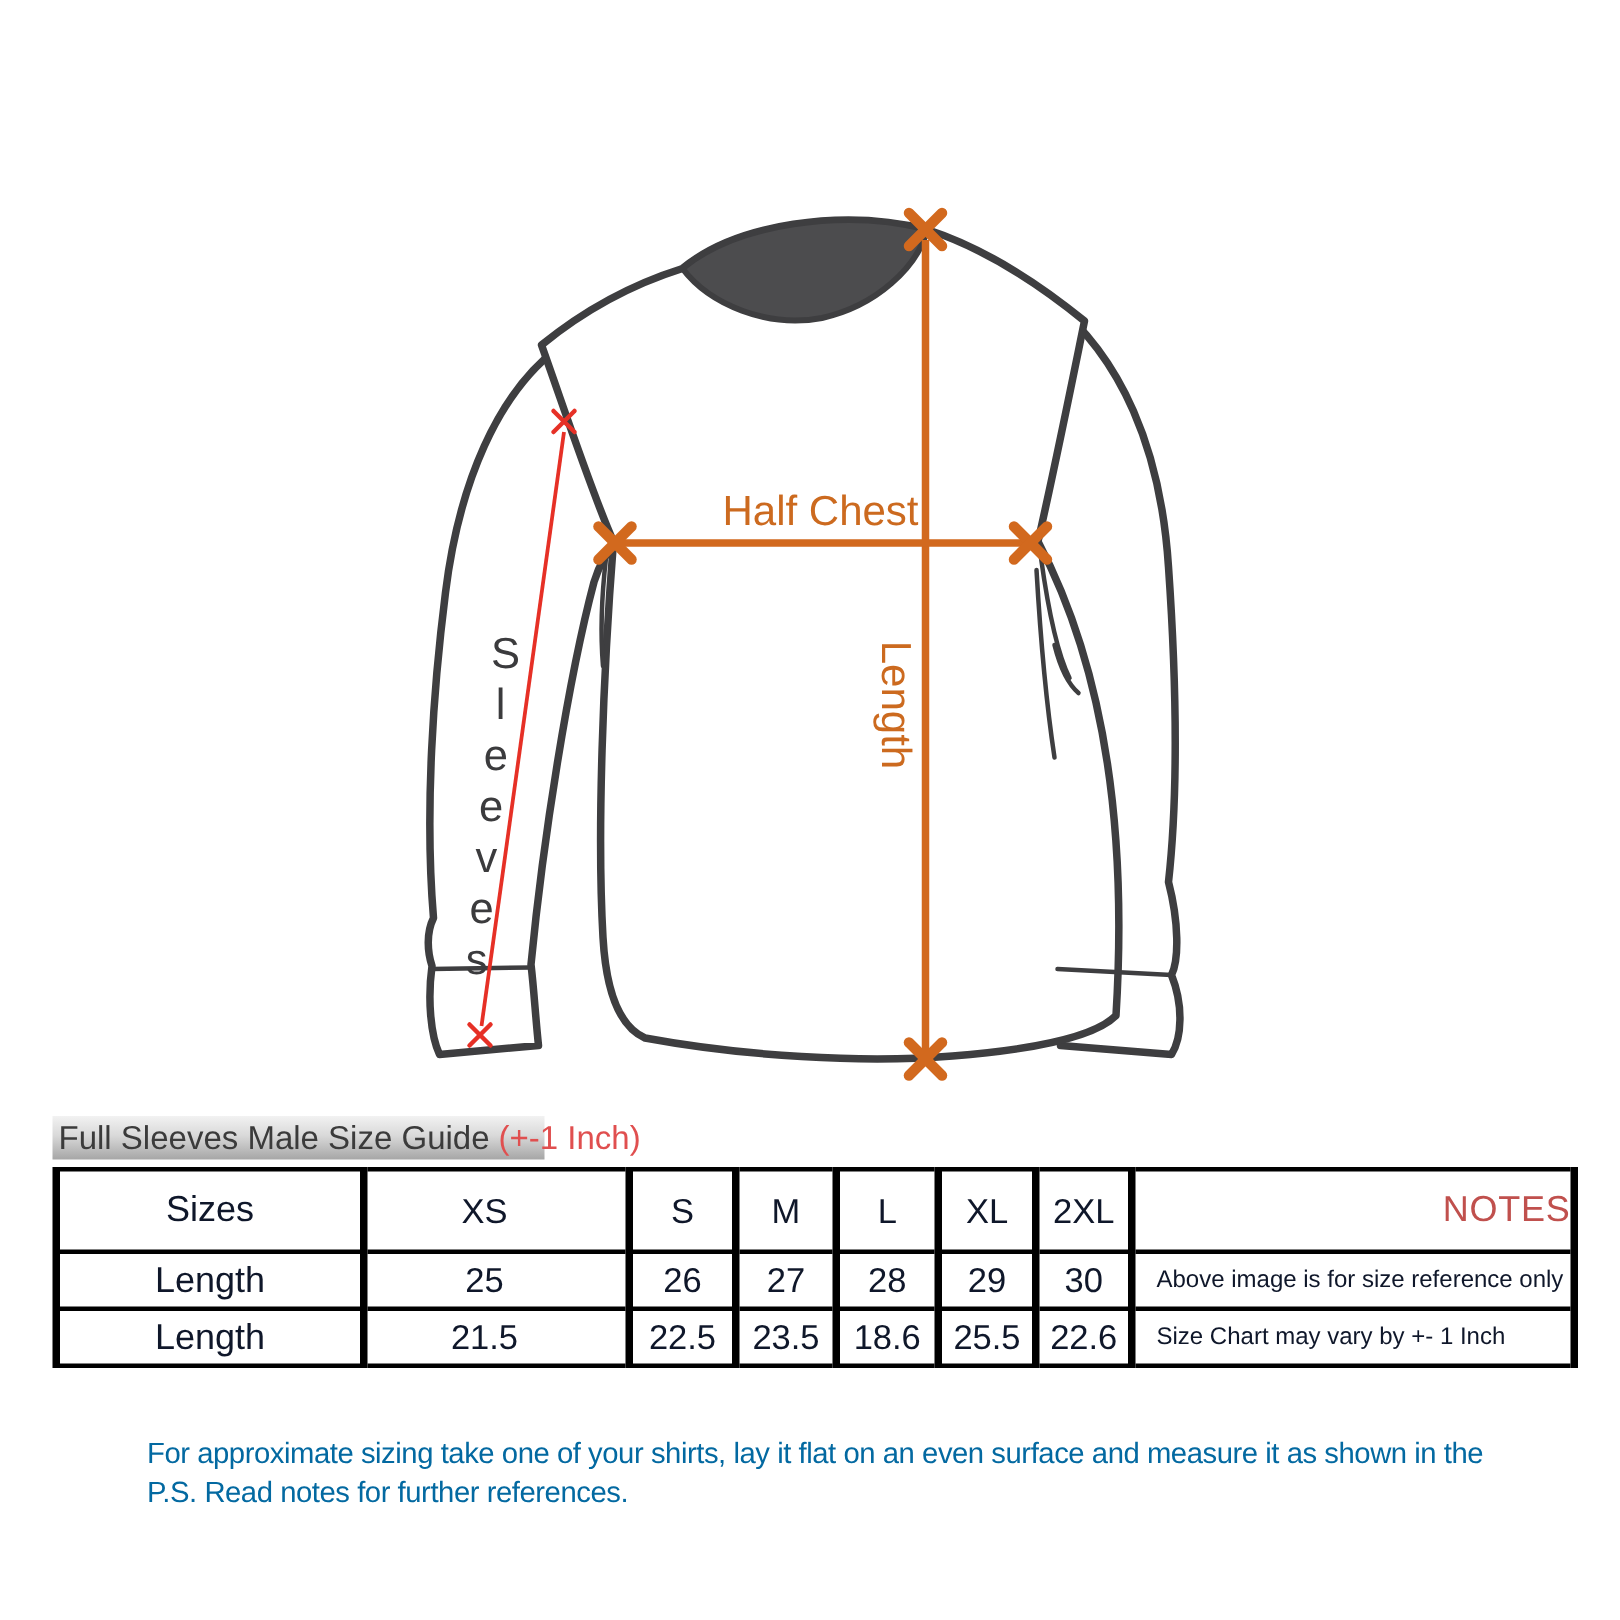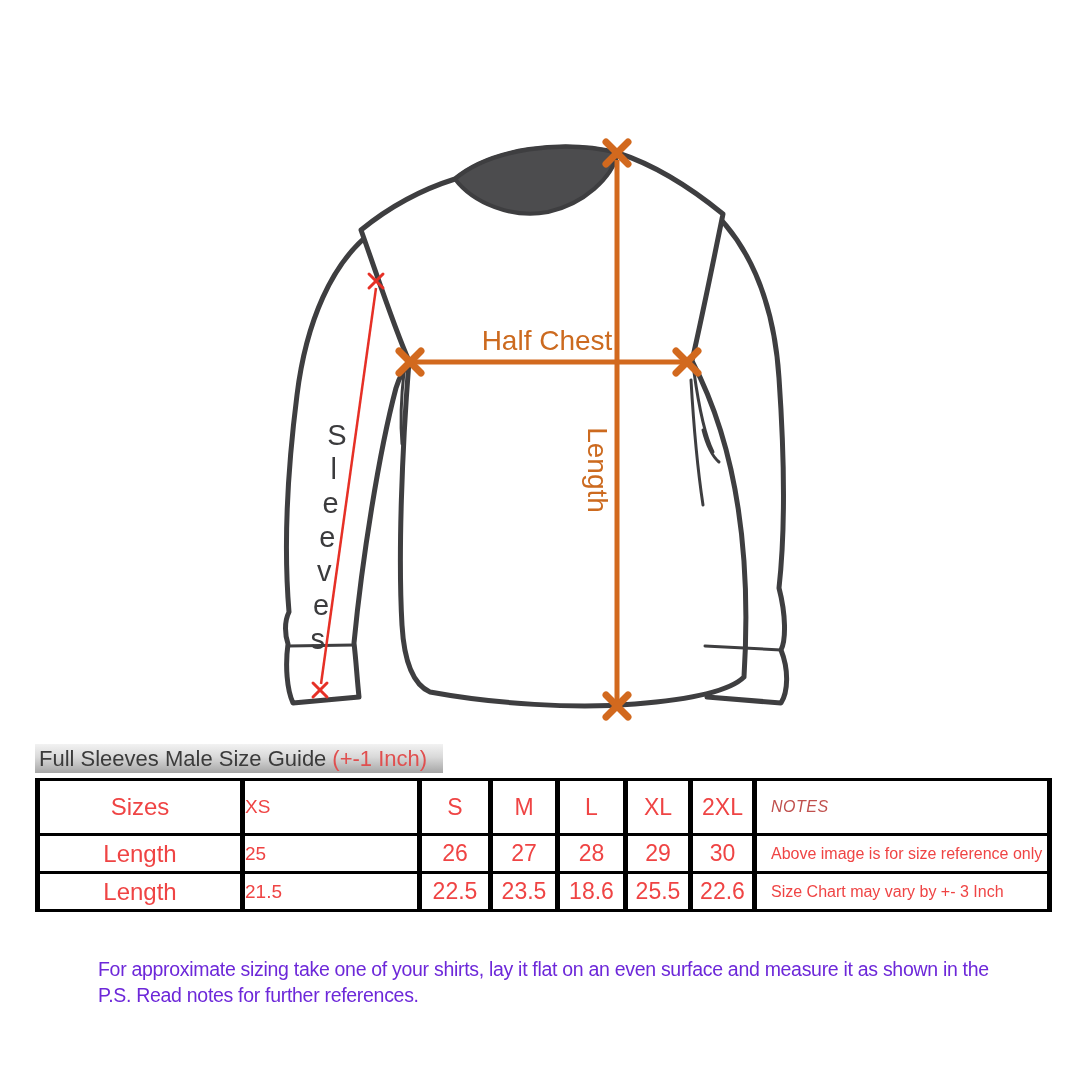--- a/index.html
+++ b/index.html
@@ -13,47 +13,47 @@
   .shirt-detail{fill:none;stroke:#3e3e40;stroke-width:3;stroke-linecap:round;}
   .collar{fill:#4c4c4e;stroke:#3e3e40;stroke-width:4;stroke-linejoin:round;}
   .measure-orange{stroke:#d2691e;stroke-width:5;fill:none;}
   .xmark-orange{stroke:#d2691e;stroke-width:7;stroke-linecap:round;}
   .measure-red{stroke:#e63026;stroke-width:2.5;fill:none;}
   .xmark-red{stroke:#e63026;stroke-width:3;stroke-linecap:round;}
   .label-orange{fill:#cc6a1f;font-size:28px;font-family:"Liberation Sans",sans-serif;}
   .sleeve-letter{fill:#3b3b3d;font-size:29px;font-family:"Liberation Sans",sans-serif;}
   
   #title-bar{
-    position:absolute;left:35px;top:744px;width:408px;height:29px;
+    position:absolute;left:35px;top:744px;width:328px;height:29px;
     background:linear-gradient(180deg,#f2f2f2 0%,#d9d9d9 45%,#a6a6a6 100%);
     display:flex;align-items:center;padding-left:4px;box-sizing:border-box;
     font-size:22px;color:#3b3b3b;white-space:nowrap;
   }
   #title-bar .tolerance{color:#e04f4f;margin-left:6px;}
   
   #size-table{
     position:absolute;left:35px;top:778px;width:1012px;
     border-collapse:collapse;table-layout:fixed;background:#ffffff;
   }
   #size-table td,#size-table th{
     border-top:3px solid #000;border-bottom:3px solid #000;
     border-left:5px solid #000;border-right:5px solid #000;
-    padding:0;color:#ef4444;font-weight:normal;overflow:hidden;white-space:nowrap;
+    padding:0;color:#0f172a;font-weight:normal;overflow:hidden;white-space:nowrap;
   }
   #size-table thead tr{height:55px;}
   #size-table tbody tr{height:38px;}
   .c-label{text-align:center;font-size:24px;}
-  .c-xs{text-align:left;padding-right:16px !important;font-size:19px;}
+  .c-xs{text-align:center;padding-right:16px !important;font-size:23px;}
   .c-mid{text-align:center;font-size:23px;}
-  .c-note-h{text-align:left;padding-left:14px !important;font-size:16px;color:#c0504d !important;letter-spacing:.5px;font-style:italic;}
+  .c-note-h{text-align:right;padding-left:14px !important;font-size:24px;color:#c0504d !important;letter-spacing:.5px;}
   .c-note{text-align:left;padding-left:14px !important;font-size:16px;}
   
   #footer{
     position:absolute;left:98px;top:957px;width:960px;
-    color:#6d28d9;font-size:19.5px;line-height:25.5px;letter-spacing:-0.3px;
+    color:#0369a1;font-size:19.5px;line-height:25.5px;letter-spacing:-0.3px;
   }
   #footer div{white-space:nowrap;}
 </style>
 </head>
 <body>
 
 <svg id="diagram" viewBox="0 0 1080 745">
 
   <path class="shirt-outline" d="M 700 200
            C 748 238, 774 300, 779 378
@@ -183,21 +183,21 @@
         <td class="c-note">Above image is for size reference only</td>
       </tr>
       <tr>
         <td class="c-label">Length</td>
         <td class="c-xs">21.5</td>
         <td class="c-mid">22.5</td>
         <td class="c-mid">23.5</td>
         <td class="c-mid">18.6</td>
         <td class="c-mid">25.5</td>
         <td class="c-mid">22.6</td>
-        <td class="c-note">Size Chart may vary by +- 3 Inch</td>
+        <td class="c-note">Size Chart may vary by +- 1 Inch</td>
       </tr>
     </tbody>
 </table>
 
 <div id="footer">
   <div>For approximate sizing take one of your shirts, lay it flat on an even surface and measure it as shown in the</div>
   <div>P.S. Read notes for further references.</div>
 </div>
 
 </body></html>

